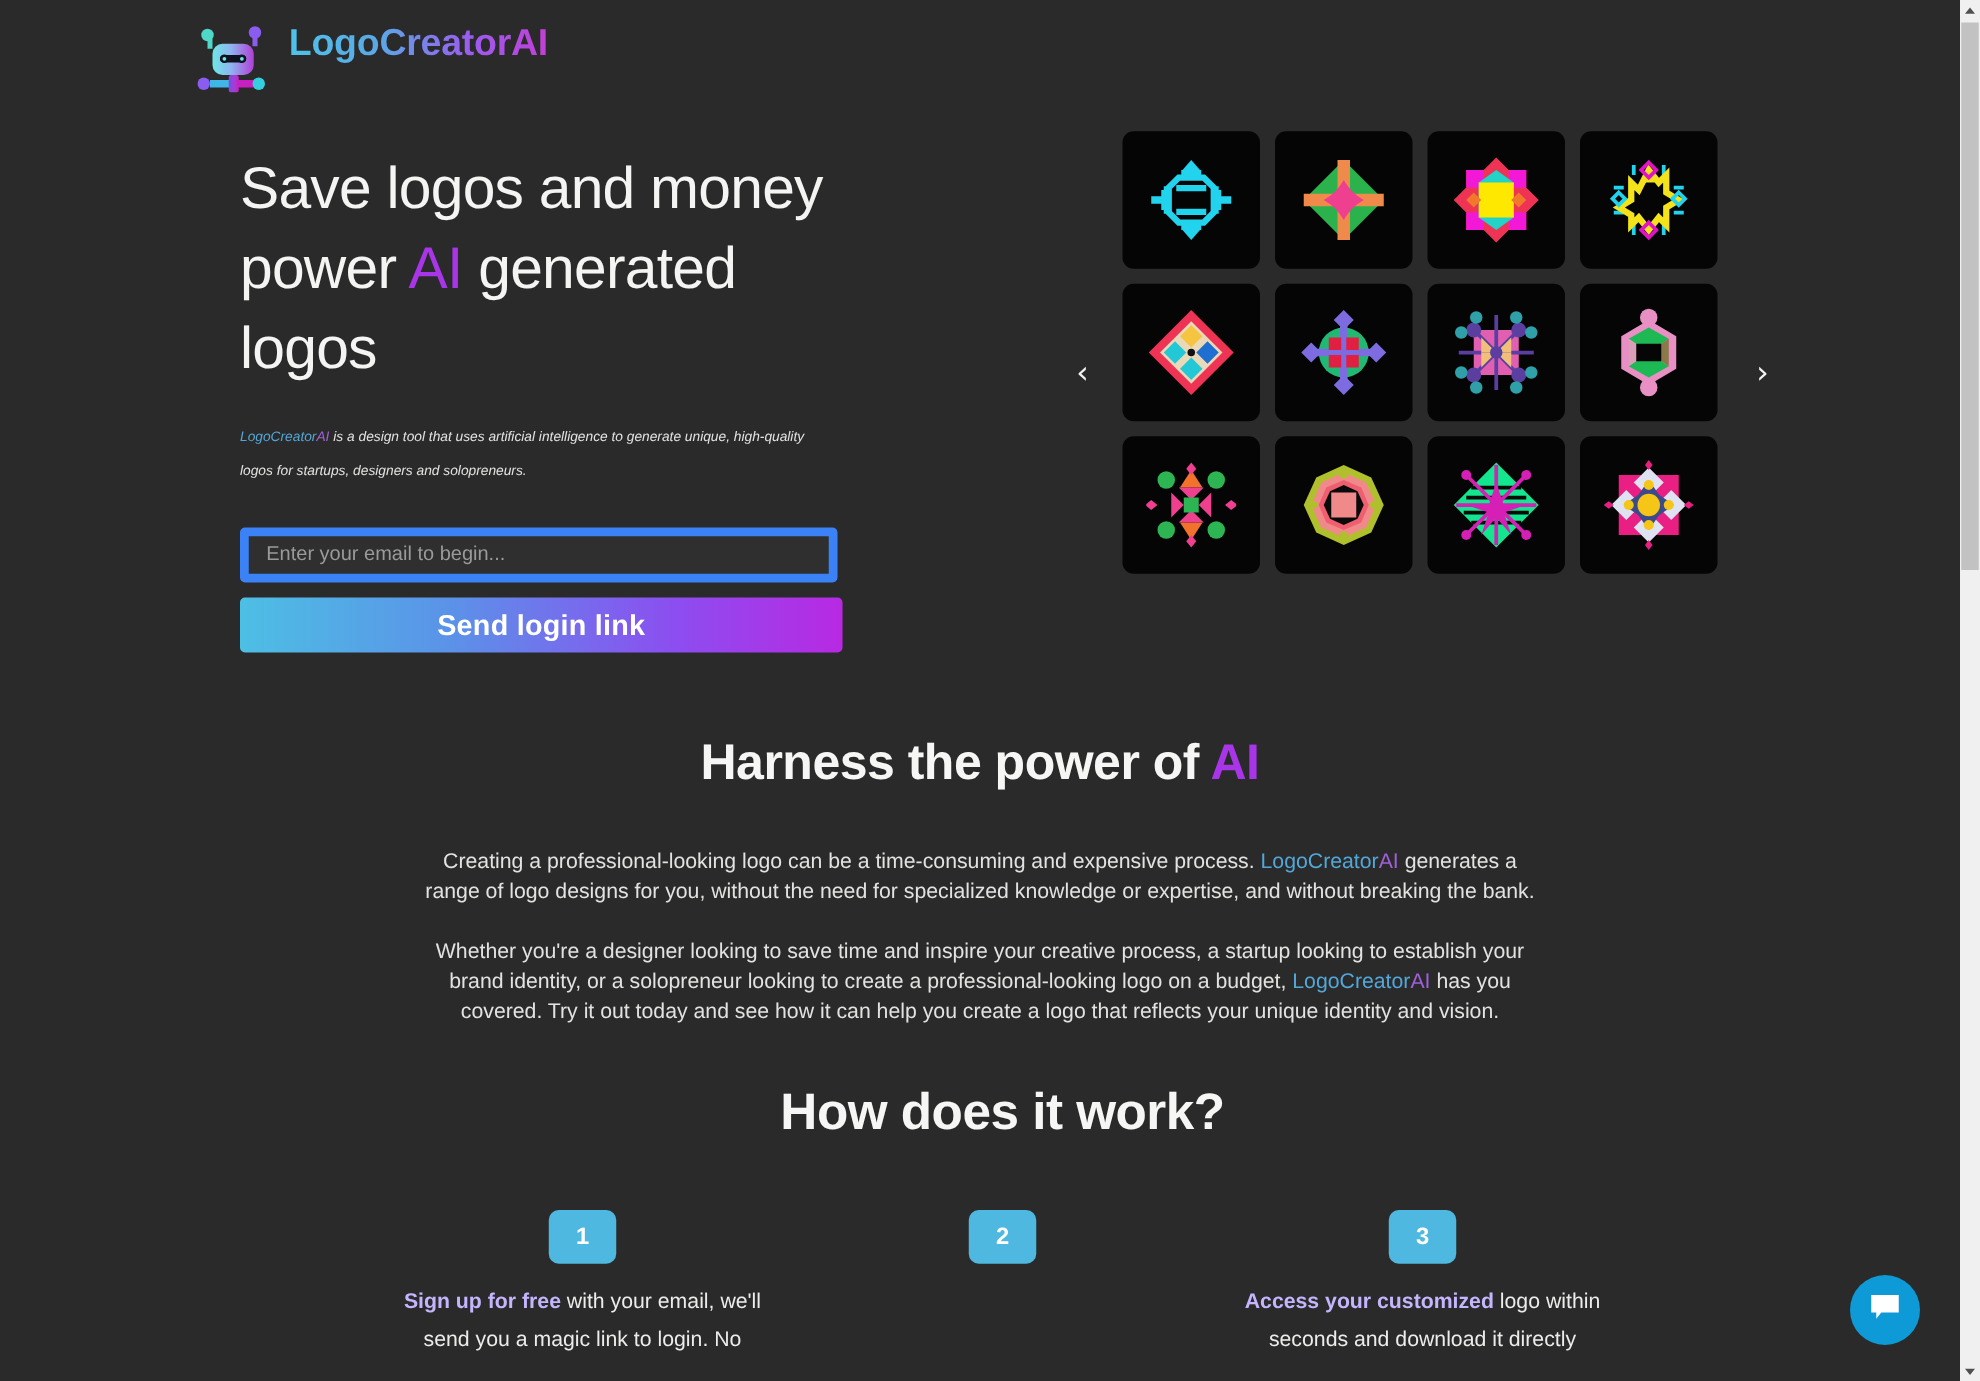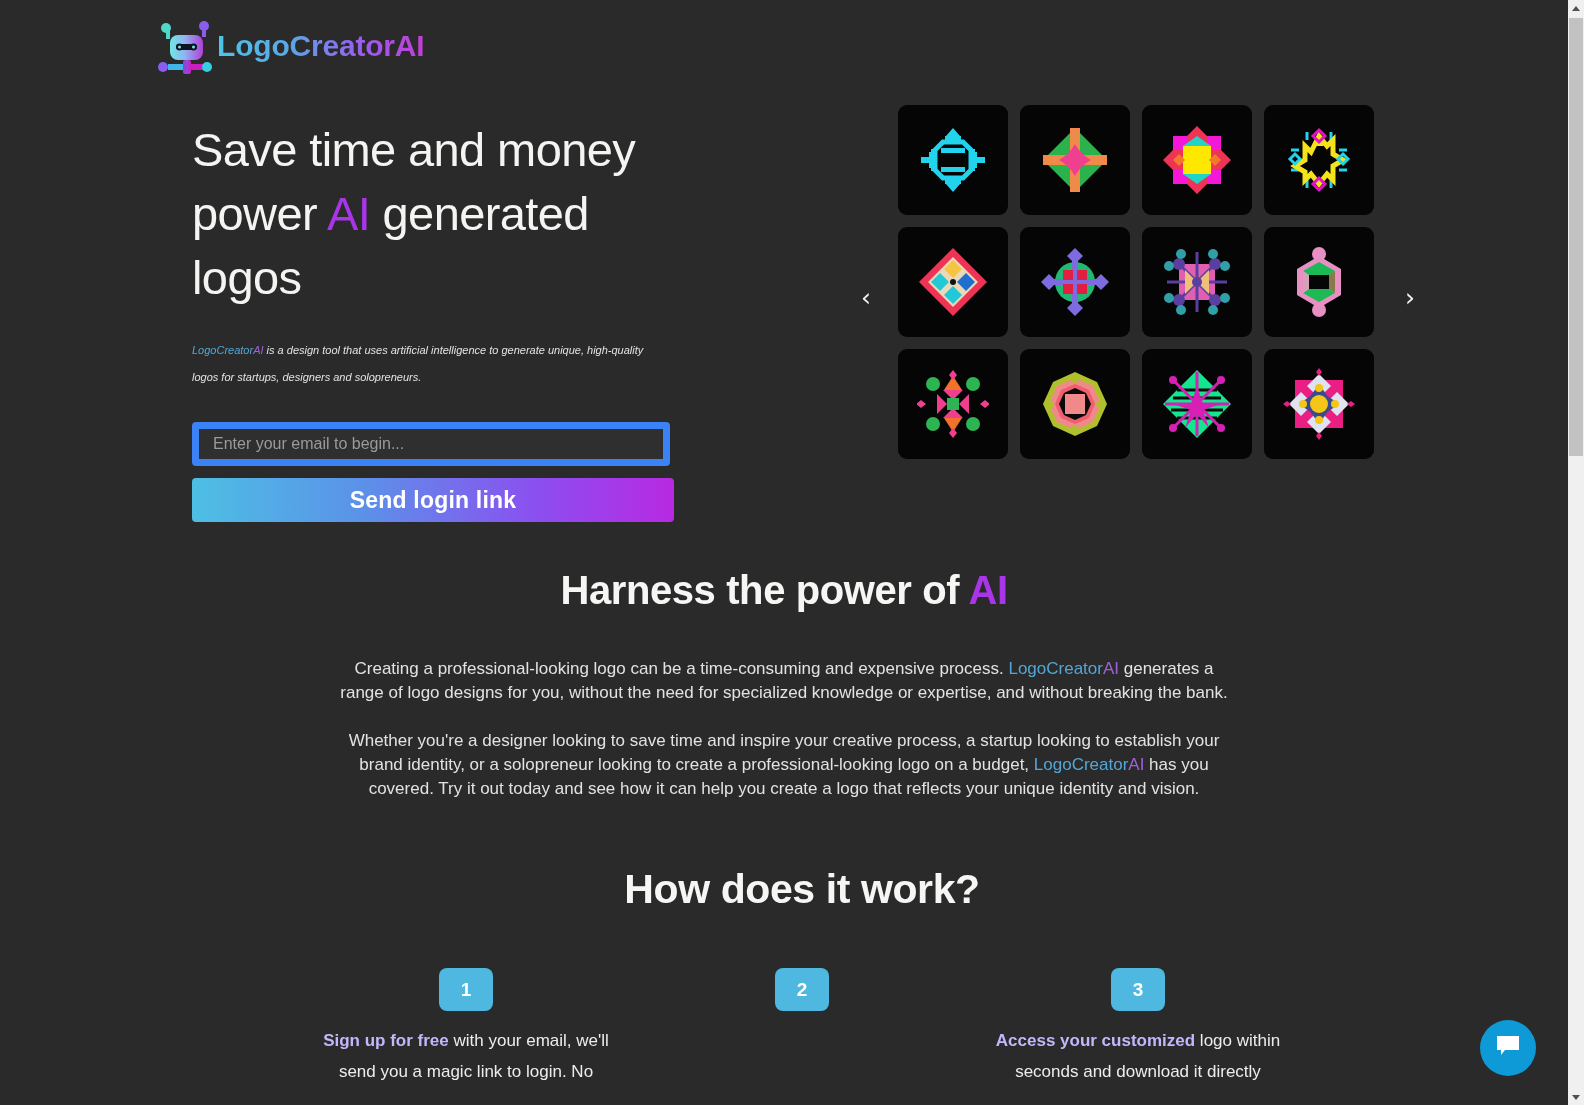--- a/index.html
+++ b/index.html
@@ -27,21 +27,21 @@
     height: 1105px;
     background: #2a2a2a;
   }
 
   
   .brand {
     position: absolute;
     top: 18px;
     left: 157px;
     display: flex;
-    align-items: center;
+    gap: 14px;
   }
   .brand-mark { width: 60px; height: 56px; display: block; }
   .brand-text {
     font-size: 30px;
     font-weight: 600;
     letter-spacing: -0.2px;
     background: linear-gradient(90deg, #4fc3e8 0%, #5aa8e6 35%, #9b5cf0 70%, #c23fd6 100%);
     -webkit-background-clip: text;
     background-clip: text;
     color: transparent;
@@ -150,21 +150,21 @@
     align-items: center;
     justify-content: center;
     cursor: pointer;
     overflow: hidden;
   }
   .logo-tile svg { width: 72px; height: 72px; display: block; }
 
   
   .section-power {
     position: absolute;
-    top: 568px;
+    top: 588px;
     left: 0;
     width: 1568px;
     text-align: center;
   }
   .h2 {
     font-size: 40px;
     font-weight: 700;
     color: #f6f6f4;
     letter-spacing: -0.4px;
   }
@@ -314,21 +314,21 @@
           <rect x="26" y="42" width="8" height="14" rx="2" fill="url(#gBar)"></rect>
           <rect x="33" y="46" width="13" height="6" fill="#c81fc0"></rect>
           <circle cx="50" cy="49" r="5" fill="#35d0e0"></circle>
         </svg>
       </span>
       <span class="brand-text"><span>LogoCreator</span><span>AI</span></span>
     </div>
 
     <div class="hero-left">
       <h1 class="hero-title">
-        <span>Save time and money</span><br>
+        <span>Save logos and money</span><br>
         <span>power </span><span class="accent-ai">AI</span><span> generated logos</span>
       </h1>
 
       <p class="hero-sub"><span class="brand-inline-a">LogoCreator</span><span class="brand-inline-b">AI</span><span> is a design tool that uses artificial intelligence to generate unique, high-quality logos for startups, designers and solopreneurs.</span></p>
 
       <input class="email-field" type="text" placeholder="Enter your email to begin..." style="">
 
       <button class="cta-btn">Send login link</button>
     </div>
 

